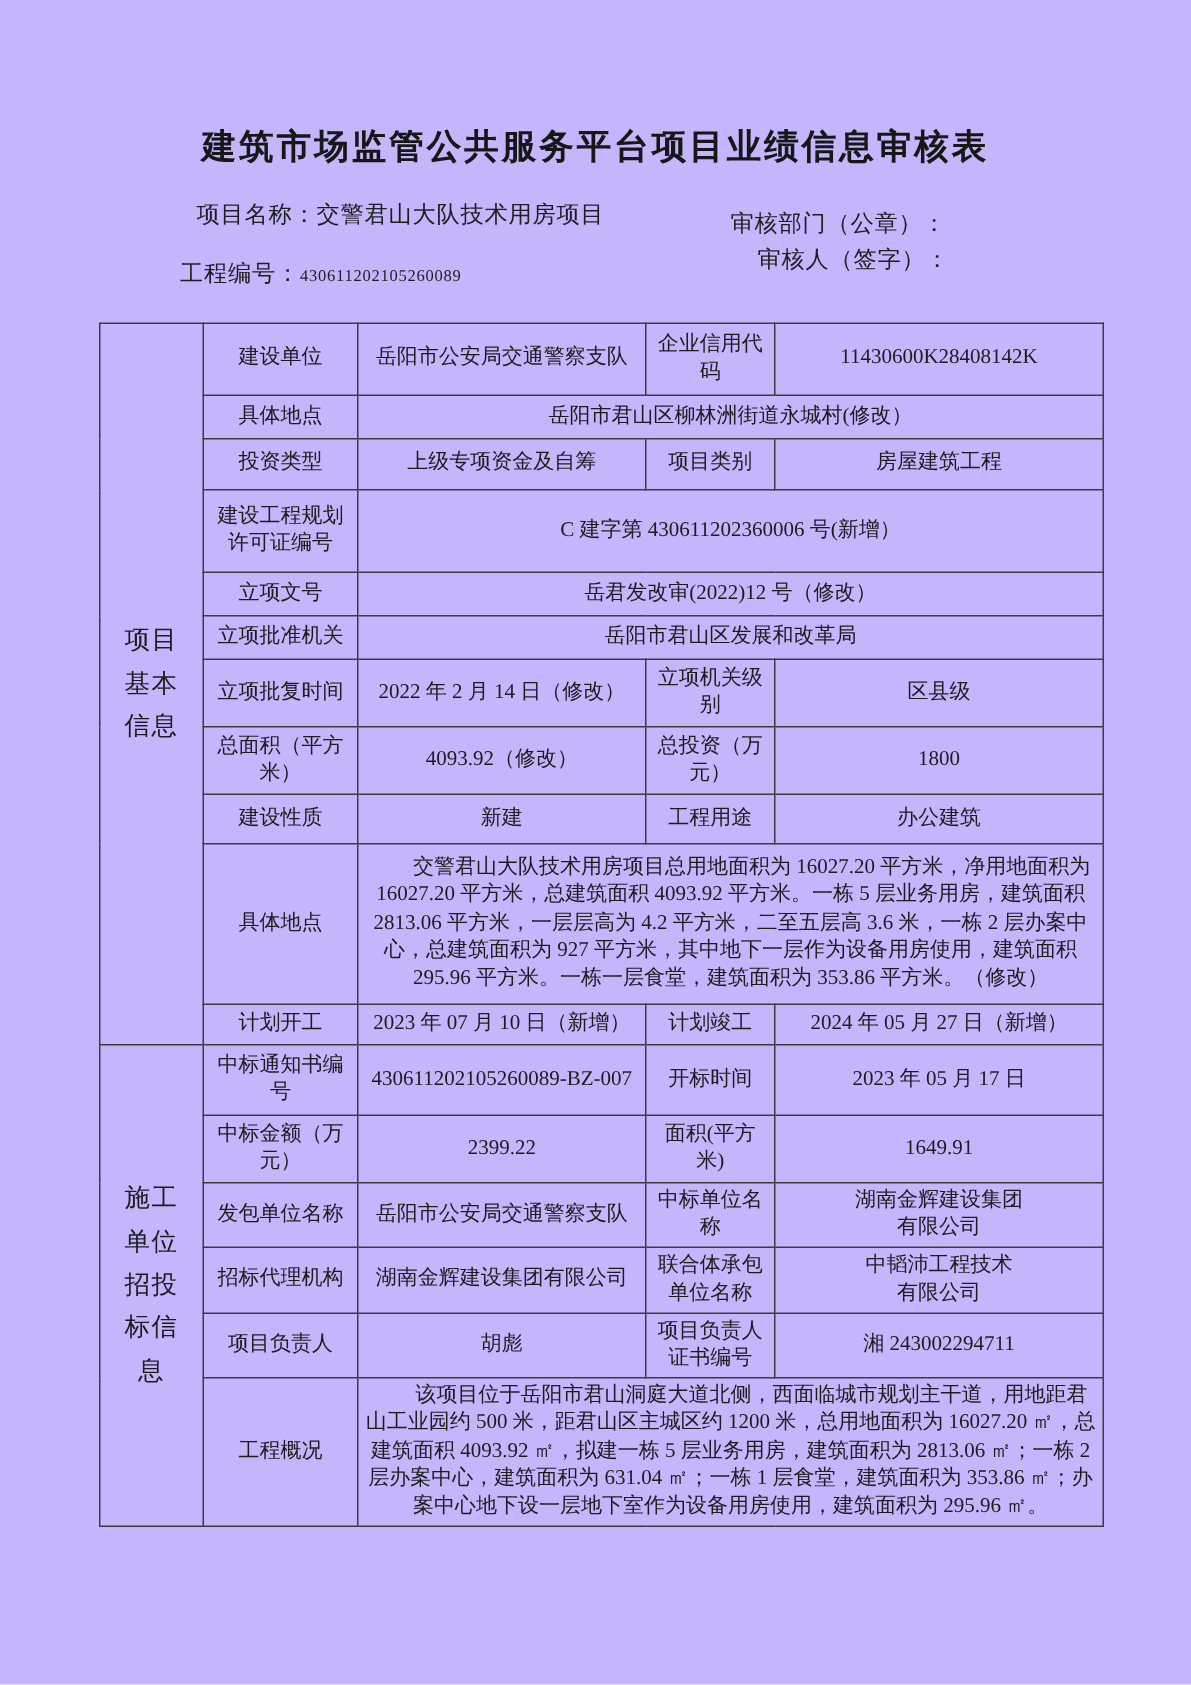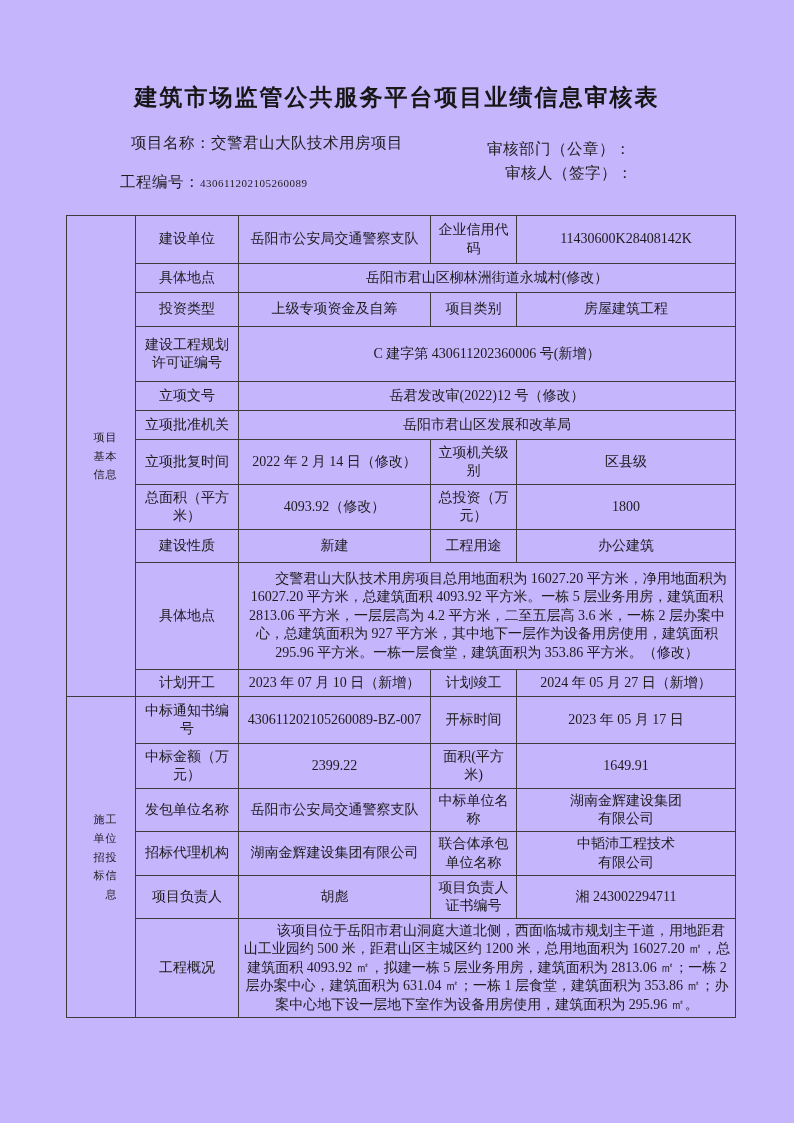--- a/index.html
+++ b/index.html
@@ -45,24 +45,24 @@
     text-align: center;
     vertical-align: middle;
     padding: 2px 4px;
     color: #1c1c1c;
     overflow: hidden;
   }
   td.sec { padding: 2px 2px; }
   .seclab {
     display: inline-block;
     width: 3em;
-    font-size: 11px;
+    font-size: 17px;
     line-height: 1.7;
     letter-spacing: 1px;
-    text-align: right;
+    text-align: center;
   }
   td.para {
     text-align: justify;
     text-indent: 2em;
     padding: 3px 10px 3px 12px;
     font-size: 13.8px;
     line-height: 21px;
   }
   td.para2 { line-height: 19.6px; }
   .w85 { display: inline-block; max-width: 8.6em; text-align: center; }

